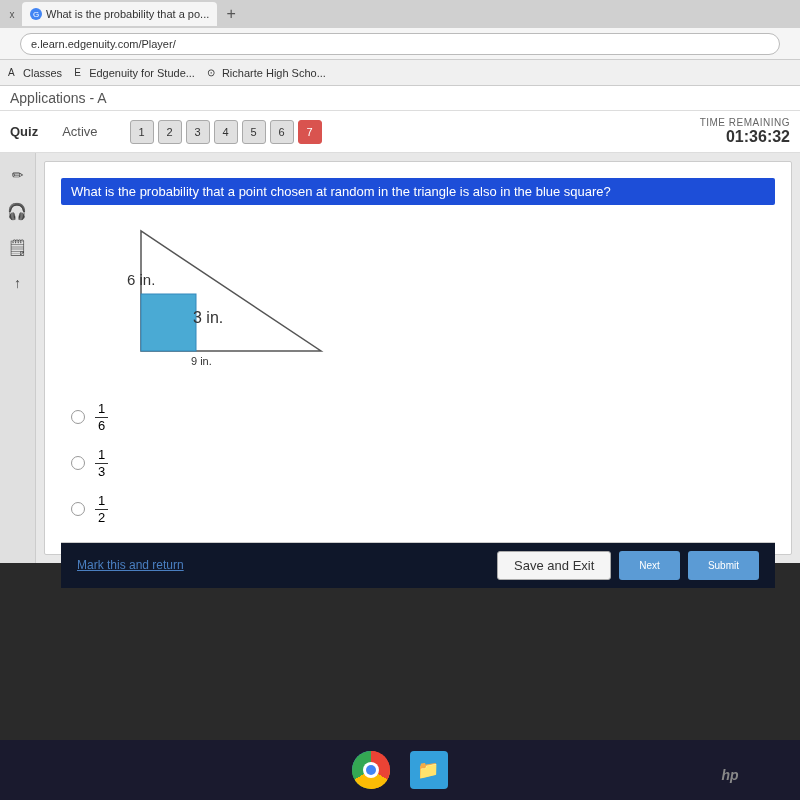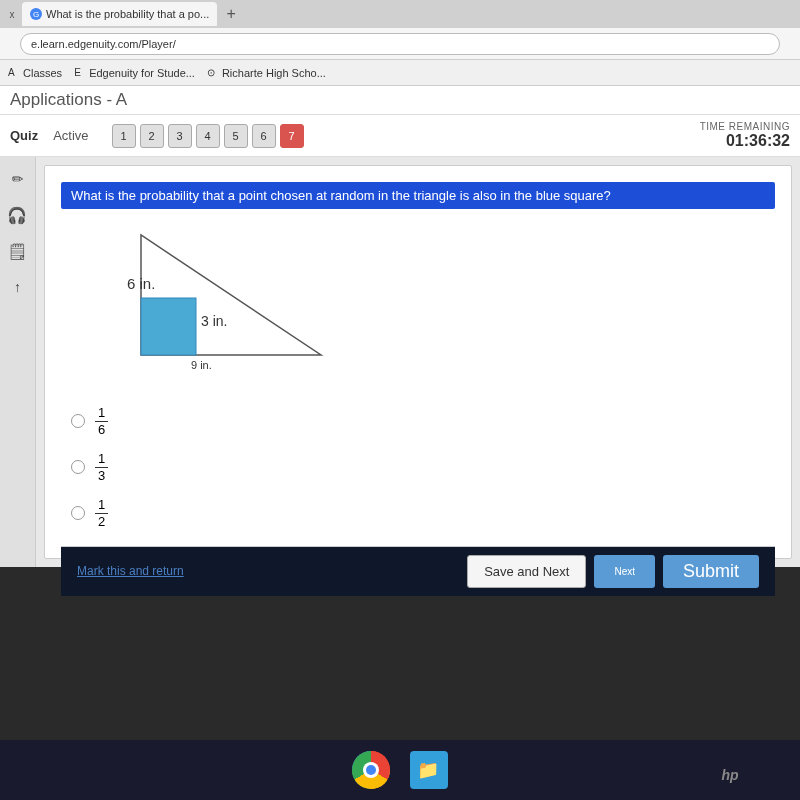--- a/index.html
+++ b/index.html
@@ -120,21 +120,21 @@
       width: 12px;
       height: 12px;
       font-size: 10px;
     }
 
     .quiz-nav {
       background: #fff;
       padding: 6px 10px;
       display: flex;
       align-items: center;
-      gap: 15px;
+      gap: 24px;
       border-bottom: 1px solid #ddd;
     }
 
     .quiz-label {
       font-size: 13px;
       font-weight: bold;
       color: #333;
     }
 
     .active-label {
@@ -353,21 +353,21 @@
       font-size: 10px;
       cursor: pointer;
       color: white;
     }
 
     .btn-submit {
       background: #5b9bd5;
       border: none;
       border-radius: 3px;
       padding: 6px 20px;
-      font-size: 18px;
+      font-size: 10px;
       cursor: pointer;
       color: white;
     }
 
     
     .taskbar {
       position: absolute;
       bottom: 0;
       left: 0;
       width: 100%;
@@ -444,21 +444,21 @@
       <span class="bookmark-icon">E</span>
       <span>Edgenuity for Stude...</span>
     </div>
     <div class="bookmark-item">
       <span class="bookmark-icon">⊙</span>
       <span>Richarte High Scho...</span>
     </div>
   </div>
 </div>
 
-<div style="background:#fff; padding:4px 10px; font-size:17px; color:#555; border-bottom:1px solid #ddd;">
+<div style="background:#fff; padding:4px 10px; font-size:14px; color:#555; border-bottom:1px solid #ddd;">
   <span>Applications - A</span>
 </div>
 
 <div class="quiz-nav">
   <span class="quiz-label">Quiz</span>
   <span class="active-label">Active</span>
   <div class="question-btns">
     <div class="q-btn">1</div>
     <div class="q-btn">2</div>
     <div class="q-btn">3</div>
@@ -488,21 +488,21 @@
 
     <div class="diagram-area">
       <svg width="280" height="155">
 
         <polygon points="60,10 60,130 240,130" fill="white" stroke="#555" stroke-width="1.5"></polygon>
 
         <rect x="60" y="73" width="55" height="57" fill="#4aaad4" stroke="#3388bb" stroke-width="1"></rect>
       </svg>
 
       <span class="dim-label-left">6 in.</span>
-      <span class="dim-label-right" style="position:absolute; left:120px; top:88px; font-size:14px; color:#333;">3 in.</span>
+      <span class="dim-label-right" style="position:absolute; left:112px; top:88px; font-size:16px; color:#333;">3 in.</span>
       <span class="dim-label-bottom" style="position:absolute; left:110px; top:134px; font-size:11px; color:#333;">9 in.</span>
     </div>
 
     <div class="answer-options">
       <div class="option-row">
         <div class="radio-btn"></div>
         <div class="fraction">
           <span class="num">1</span>
           <span class="den">6</span>
         </div>
@@ -519,21 +519,21 @@
         <div class="fraction">
           <span class="num">1</span>
           <span class="den">2</span>
         </div>
       </div>
     </div>
 
     <div class="bottom-bar">
       <span class="mark-return-link">Mark this and return</span>
       <div class="action-btns">
-        <button class="btn-save">Save and Next</button>
+        <button class="btn-save">Save and Exit</button>
         <button class="btn-next">Next</button>
         <button class="btn-submit">Submit</button>
       </div>
     </div>
   </div>
 </div>
 
 <div class="taskbar">
   <div class="taskbar-icon chrome-icon" style="position:relative; display:flex; align-items:center; justify-content:center;">
     <div style="width:38px; height:38px; border-radius:50%; background: conic-gradient(#ea4335 0deg 120deg, #fbbc05 120deg 240deg, #34a853 240deg 360deg); position:relative; display:flex; align-items:center; justify-content:center;">

